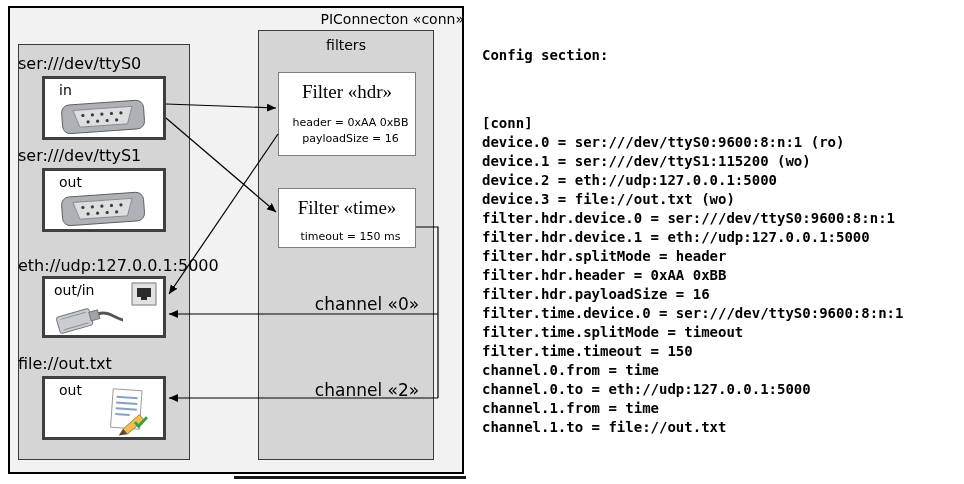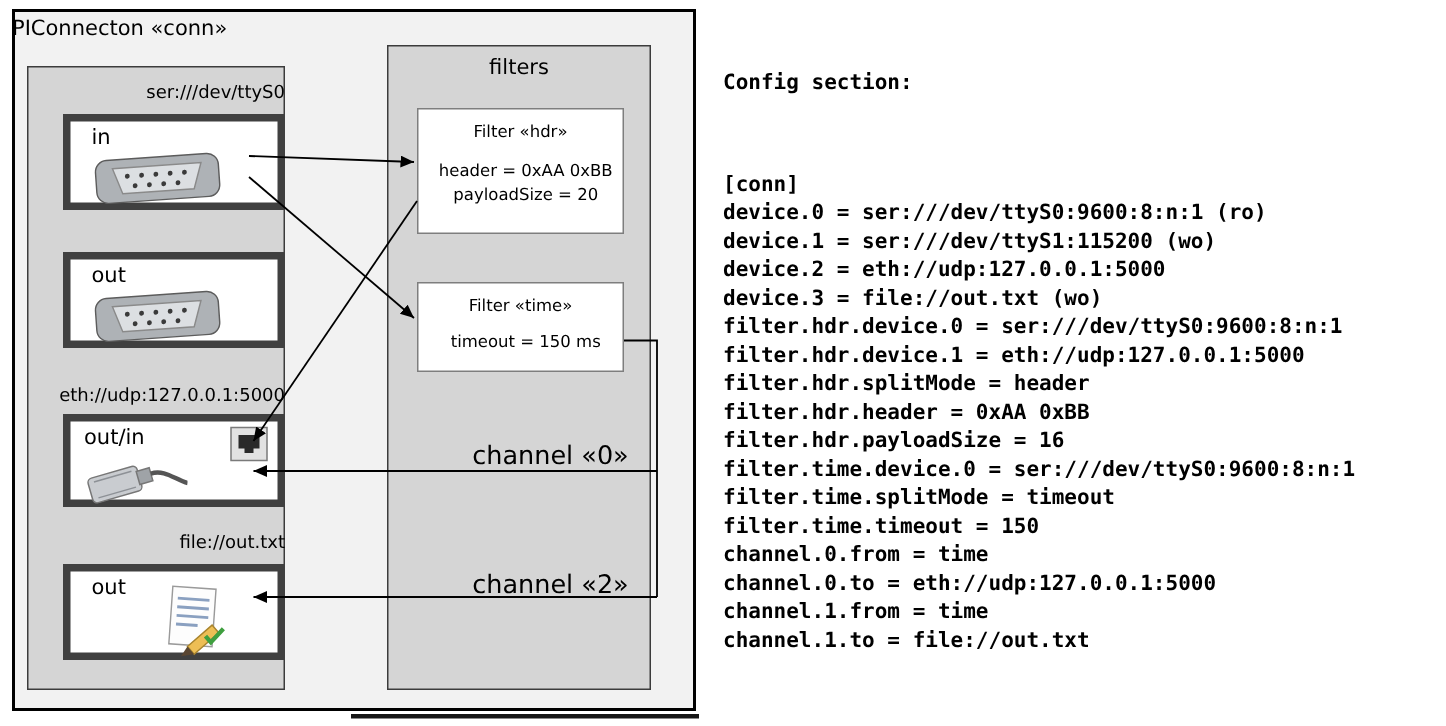--- a/index.html
+++ b/index.html
@@ -3,42 +3,42 @@
 <meta charset="utf-8">
 <style>
   * { box-sizing: border-box; margin: 0; padding: 0; }
   html, body { background: #ffffff; }
   body { font-family: "DejaVu Sans", sans-serif; color: #000; }
   .stage { position: relative; width: 964px; height: 484px; background: #fff; overflow: hidden; }
   .abs { position: absolute; }
 
   
   .outer-box { left: 8px; top: 6px; width: 456px; height: 468px; border: 2px solid #000; background: #f2f2f2; }
-  .outer-title { left: 8px; top: 11px; width: 456px; text-align: left; font-size: 14px; }
+  .outer-title { left: 8px; top: 11px; width: 456px; text-align: right; font-size: 14px; }
 
   
   .panel { background: #d5d5d5; border: 1px solid #3c3c3c; }
   .devices-panel { left: 18px; top: 44px; width: 172px; height: 416px; }
   .filters-panel { left: 258px; top: 30px; width: 176px; height: 430px; }
   .filters-title { left: 258px; top: 37px; width: 176px; text-align: center; font-size: 14px; }
 
   
-  .dev-label { left: 18px; width: 172px; text-align: right; font-size: 12px; }
-  .dev-box { left: 42px; width: 148px; background: #fff; border: 5px solid #404040; }
+  .dev-label { left: 18px; width: 172px; text-align: left; font-size: 16px; }
+  .dev-box { left: 42px; width: 124px; background: #fff; border: 3px solid #404040; }
   .dir { position: absolute; left: 14px; top: 3px; font-size: 14px; }
   .dir.small-pad { left: 9px; }
   .icon { position: absolute; display: block; line-height: 0; }
   .icon.serial { left: 12px; top: 16px; }
   .icon.port { right: 6px; top: 3px; }
   .icon.cable { left: 6px; top: 18px; }
   .icon.doc { left: 58px; top: 8px; }
 
   
   .filter-box { left: 278px; width: 138px; background: #fff; border: 1px solid #7e7e7e; }
-  .filter-title { text-align: center; font-size: 11px; margin-top: 8px; }
+  .filter-title { text-align: center; font-size: 19px; margin-top: 8px; font-family: Liberation Serif, serif; }
   .filter-param { font-size: 11px; margin: 3px 0 0 7px; text-align: center; }
   .first-param { margin-top: 13px; }
   .time-param { margin-top: 11px; }
 
   
   .channel-label { width: 110px; text-align: center; font-size: 17px; }
 
   
   svg.overlay { left: 0; top: 0; pointer-events: none; }
 
@@ -78,20 +78,21 @@
             <circle cx="30" cy="27" r="1.7"></circle>
               <circle cx="40" cy="27" r="1.7"></circle>
               <circle cx="50" cy="27" r="1.7"></circle>
               <circle cx="60" cy="27" r="1.7"></circle>
           </g>
         </g>
       </svg>
     </span>
   </div>
 
+  <div class="abs dev-label" style="top:146px">ser:///dev/ttyS1</div>
   <div class="abs dev-box" style="top:168px;height:64px">
     <span class="dir">out</span>
     <span class="icon serial">
       <svg width="92" height="42" viewBox="0 0 92 44">
         <g transform="rotate(-4 46 22)">
           <rect x="3" y="8" width="86" height="30" rx="8" fill="#aeb2b6" stroke="#5c5c5c"></rect>
           <path d="M15 14 L77 14 L71 32 L21 32 Z" fill="#dcdfe2" stroke="#8a8a8a"></path>
           <g fill="#3a3a3a">
             <circle cx="25" cy="20" r="1.7"></circle>
               <circle cx="35" cy="20" r="1.7"></circle>
@@ -149,21 +150,21 @@
           <polygon points="22,44 27,49 18,51" fill="#5a4632"></polygon>
           <path d="M34 36 l4 4 l8 -10" fill="none" stroke="#3f9f3f" stroke-width="3"></path>
         </g>
       </svg>
     </span>
   </div>
 
   <div class="abs filter-box" style="top:72px;height:84px">
     <div class="filter-title">Filter «hdr»</div>
     <div class="filter-param first-param">header = 0xAA 0xBB</div>
-    <div class="filter-param">payloadSize = 20</div>
+    <div class="filter-param">payloadSize = 16</div>
   </div>
 
   <div class="abs filter-box" style="top:188px;height:60px">
     <div class="filter-title">Filter «time»</div>
     <div class="filter-param time-param">timeout = 150 ms</div>
   </div>
 
   <div class="abs channel-label" style="left:312px;top:294px">channel «0»</div>
   <div class="abs channel-label" style="left:312px;top:380px">channel «2»</div>
 

